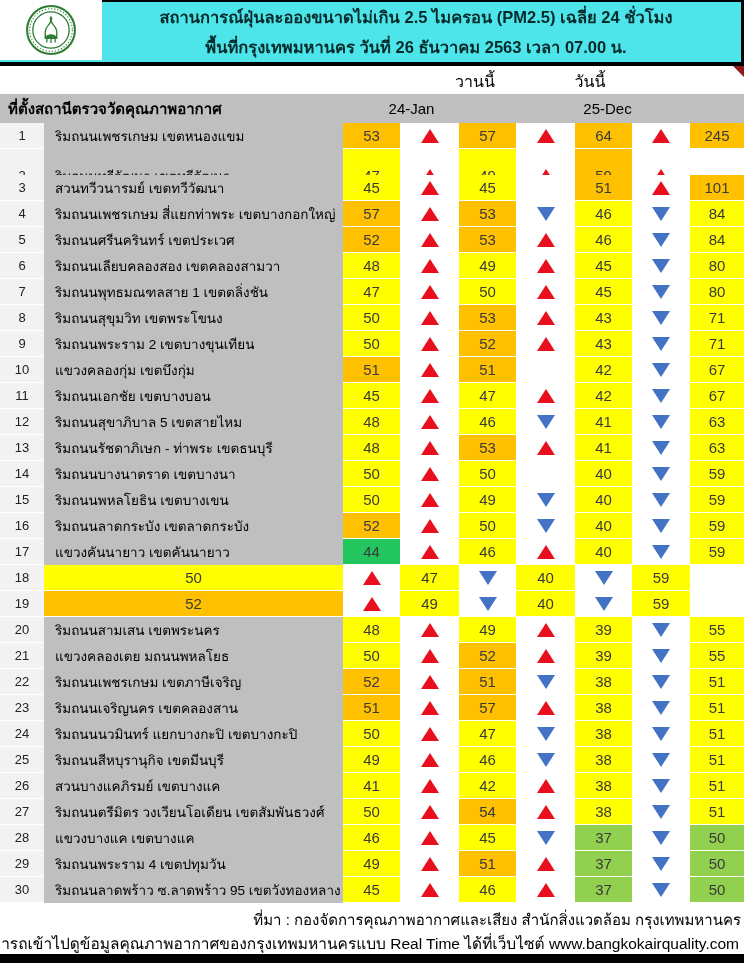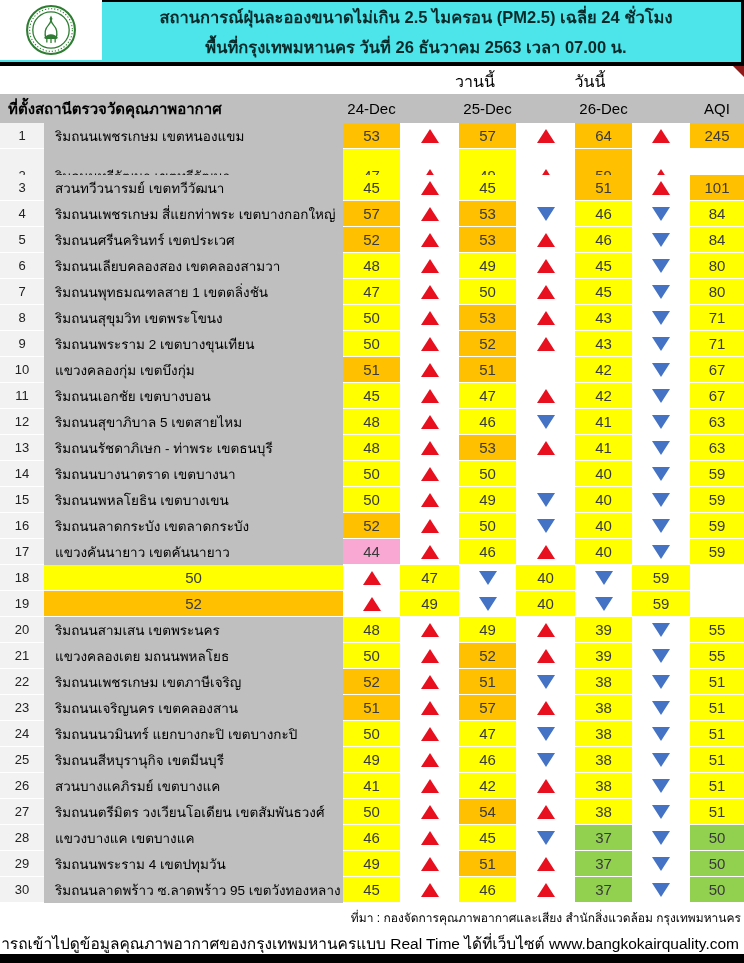--- a/index.html
+++ b/index.html
@@ -34,38 +34,39 @@
   .corner-marker{
     position:absolute;right:0;top:66px;width:0;height:0;
     border-left:11px solid transparent;border-top:11px solid var(--marker,#8e1a1a);
   }
   
   .thead{
     position:absolute;left:0;top:94px;width:744px;height:29px;
     background:var(--gray,#bfbfbf);
     display:grid;grid-template-columns:343px 57px 59px 57px 59px 57px 58px 54px;
     align-items:center;
+    gap:40px;
   }
   .thead .station-h{padding-left:8px;font-size:15px;font-weight:700;white-space:nowrap;}
   .thead .col-h{text-align:center;font-size:15px;}
   
   .tbody{position:absolute;left:0;top:123px;width:744px;}
   .trow{display:grid;grid-template-columns:44px 299px 57px 59px 57px 59px 57px 58px 54px;height:26px;}
   .c{display:flex;align-items:center;justify-content:center;box-sizing:border-box;}
   .c.num{background:#f2f2f2;font-size:13px;color:#222;border-bottom:1px solid #fff;}
   .c.station{
     background:var(--gray,#bfbfbf);justify-content:flex-start;padding-left:11px;
     font-size:13.5px;white-space:nowrap;overflow:hidden;
   }
   .c.val{font-size:15px;color:#3a3a3a;border-bottom:1px solid #fff;}
   .c.arrow{background:#fff;}
   .tri-up{width:0;height:0;border-left:9px solid transparent;border-right:9px solid transparent;border-bottom:14px solid var(--up,#e8101e);}
   .tri-down{width:0;height:0;border-left:9px solid transparent;border-right:9px solid transparent;border-top:14px solid var(--down,#4472c4);}
   
-  .footer1{position:absolute;right:3px;top:908px;font-size:12px;white-space:nowrap;}
+  .footer1{position:absolute;right:3px;top:908px;font-size:15px;white-space:nowrap;}
   .footer2{position:absolute;right:5px;top:931px;font-size:15.5px;white-space:nowrap;}
   .bottom-bar{position:absolute;left:0;bottom:0;width:744px;height:9px;background:#000;}
 </style>
 </head>
 <body>
 
 <div class="page">
 
   <div class="band">
     <div class="titles">
@@ -88,21 +89,21 @@
   <div class="divider"></div>
 
   <div class="subheader">
     <span class="daylabel lbl-yesterday">วานนี้</span>
     <span class="daylabel lbl-today">วันนี้</span>
   </div>
   <div class="corner-marker"></div>
 
   <div class="thead">
     <div class="station-h">ที่ตั้งสถานีตรวจวัดคุณภาพอากาศ</div>
-    <div class="col-h">24-Dec</div>
+    <div class="col-h">24-Jan</div>
     <div class="col-h"></div>
     <div class="col-h">25-Dec</div>
     <div class="col-h"></div>
     <div class="col-h">26-Dec</div>
     <div class="col-h"></div>
     <div class="col-h">AQI</div>
   </div>
 
   <div class="tbody">
       <div class="trow">
@@ -367,21 +368,21 @@
         </div>
         <div class="c val" style="background: rgb(255, 255, 0);">40</div>
         <div class="c arrow">
           <div class="tri-down"></div>
         </div>
         <div class="c val" style="background: rgb(255, 255, 0);">59</div>
       </div>
       <div class="trow">
         <div class="c num">17</div>
         <div class="c station">แขวงคันนายาว เขตคันนายาว</div>
-        <div class="c val" style="background: #f9a8d4;">44</div>
+        <div class="c val" style="background: #22c55e;">44</div>
         <div class="c arrow">
           <div class="tri-up"></div>
         </div>
         <div class="c val" style="background: rgb(255, 255, 0);">46</div>
         <div class="c arrow">
           <div class="tri-up"></div>
         </div>
         <div class="c val" style="background: rgb(255, 255, 0);">40</div>
         <div class="c arrow">
           <div class="tri-down"></div>

